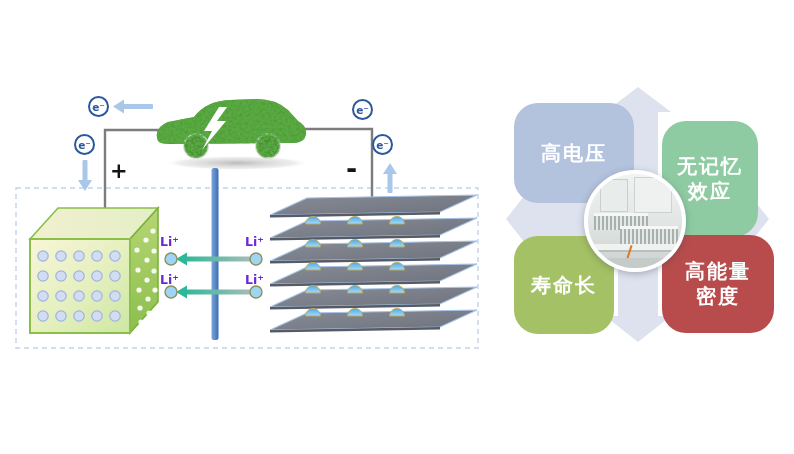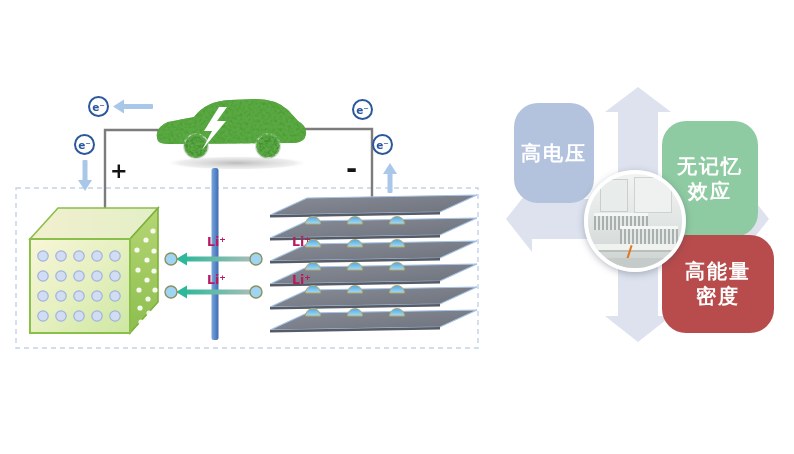--- a/index.html
+++ b/index.html
@@ -6,28 +6,28 @@
   .canvas{position:relative;width:794px;height:454px;background:#ffffff;overflow:hidden;
           font-family:"DejaVu Sans","Liberation Sans",sans-serif;}
   .abs{position:absolute;}
   
   .ebadge{position:absolute;width:21px;height:21px;border:2.2px solid #2b579c;border-radius:50%;
           background:#fff;display:flex;align-items:center;justify-content:center;
           font-size:10.5px;font-weight:bold;color:#2b579c;box-sizing:border-box;}
   .term{position:absolute;font-weight:bold;color:#141414;line-height:1;}
   .term.plus{font-size:21px;}
   .term.minus{font-size:27px;}
-  .liplus{position:absolute;font-size:12.5px;font-weight:bold;color:#be185d;line-height:1;margin-left:47px;}
+  .liplus{position:absolute;font-size:12.5px;font-weight:bold;color:#6d28d9;line-height:1;}
   
   .advantages{position:absolute;left:495px;top:85px;width:300px;height:290px;}
   .cross-svg{position:absolute;left:0;top:0;}
   .card{position:absolute;border-radius:24px;display:flex;flex-direction:column;
         align-items:center;justify-content:center;color:#ffffff;font-weight:bold;
         font-size:20px;letter-spacing:2px;line-height:1.25;text-align:center;}
-  .card-tl{left:19px;top:18px;width:80px;height:100px;}
+  .card-tl{left:19px;top:18px;width:120px;height:100px;}
   .card-tr{left:167px;top:36px;width:96px;height:116px;}
   .card-bl{left:19px;top:151px;width:100px;height:98px;}
   .card-br{left:167px;top:150px;width:112px;height:98px;}
   .photo-circle{position:absolute;left:89px;top:85px;width:94px;height:94px;border-radius:50%;
         border:4px solid #ffffff;box-shadow:0 2px 7px rgba(60,70,90,.35);overflow:hidden;
         background:linear-gradient(180deg,#f1f3f1 0%,#e3e7e5 45%,#ccd2d0 100%);}
   .photo-circle .panel1{position:absolute;left:12px;top:5px;width:26px;height:31px;
         background:#e8ecea;border:1px solid #c9cfcd;}
   .photo-circle .panel2{position:absolute;left:46px;top:3px;width:36px;height:34px;
         background:#eef1ef;border:1px solid #cdd3d1;}
@@ -261,20 +261,23 @@
 
     <div class="card card-tl" style="background-color: rgb(179, 194, 221);">
       <span>高电压</span>
     </div>
 
     <div class="card card-tr" style="background-color: rgb(143, 203, 162);">
       <span>无记忆</span>
       <span>效应</span>
     </div>
 
+    <div class="card card-bl" style="background-color: rgb(164, 193, 101);">
+      <span>寿命长</span>
+    </div>
 
     <div class="card card-br" style="background-color: rgb(184, 76, 76);">
       <span>高能量</span>
       <span>密度</span>
     </div>
 
     <div class="photo-circle">
       <div class="panel1"></div>
       <div class="panel2"></div>
       <div class="cells1"></div>

